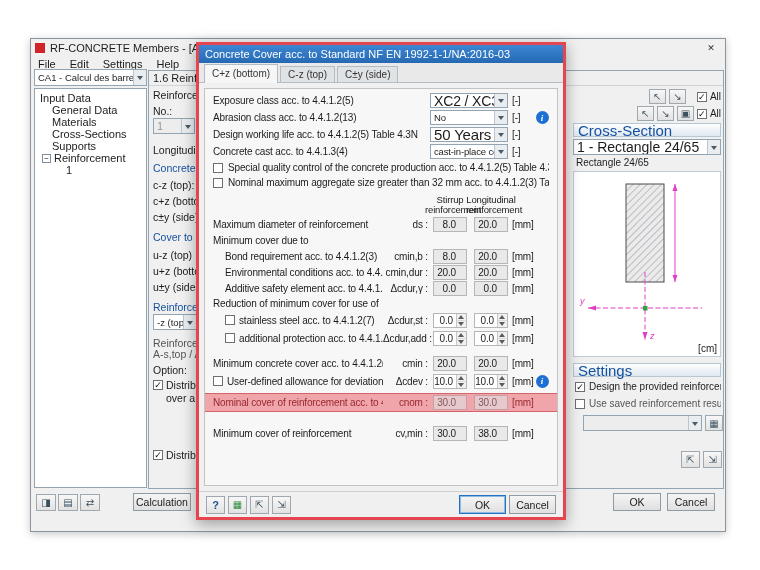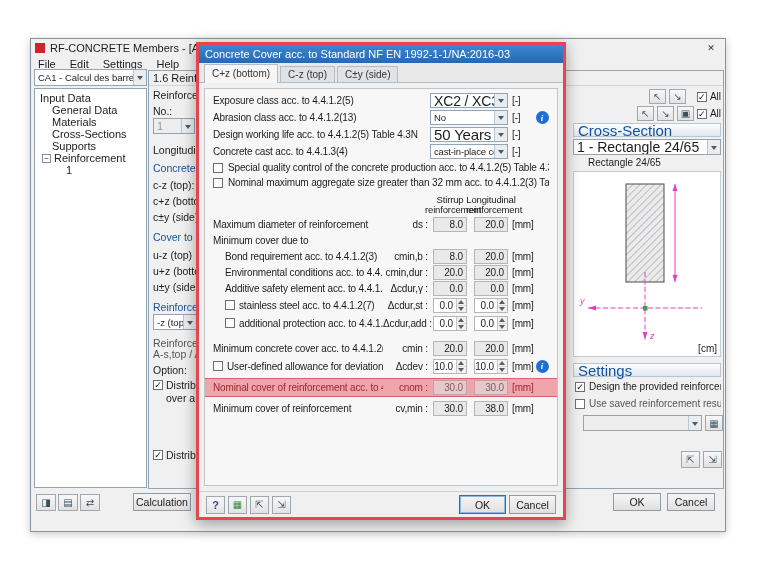--- a/index.html
+++ b/index.html
@@ -38,21 +38,21 @@
 .dlgtitle{height:18px;background:linear-gradient(#3e86d3,#2569b2);color:#fff;display:flex;align-items:center;padding:0 6px;white-space:nowrap;overflow:hidden}
 .tabs{height:20px;display:flex;align-items:flex-end;padding-left:5px;background:#e9e9e9;border-bottom:1px solid #b3bcc3}
 .tab{height:16px;line-height:15px;padding:0 7px;background:#e0e3e6;border:1px solid #b3bcc3;border-bottom:none;margin-right:2px;font-size:10px;color:#333}
 .tab.act{background:#f6f6f6;height:19px;line-height:18px;margin-bottom:-1px}
 .dbody{position:absolute;left:0;right:0;top:38px;bottom:0;background:#f0f0f0}
 .gbox{position:absolute;left:5px;right:5px;top:5px;bottom:31px;background:#f7f7f7;border:1px solid #c3c3c3;padding:3px 8px;font-size:10px;letter-spacing:-.15px;overflow:hidden}
 .sect{color:#14519e;height:15px;line-height:13px;border-bottom:1px solid #ddd;margin-bottom:3px;font-size:10.5px}
 .r{display:flex;align-items:center}
 .lbl{flex:1;white-space:nowrap;overflow:hidden}
 .sym{width:50px;flex:none;text-align:right;padding-right:5px;white-space:nowrap}
-.fldv{width:34px;flex:none;height:15px;border:1px solid #b6b6b6;background:#e9e9e9;display:flex;align-items:center;justify-content:flex-end;padding:0 3px}
+.fldv{width:34px;flex:none;height:15px;border:1px solid #b6b6b6;background:#e9e9e9;display:flex;align-items:center;justify-content:flex-end;padding:0 10px}
 .fldw{background:#fff;padding:0}
 .fldw .num{flex:1;text-align:right;padding-right:1px}
 .gap6{width:7px;flex:none}
 .unit{width:27px;flex:none;padding-left:4px}
 .ic{width:14px;flex:none;display:flex;justify-content:center}
 .hdr2{width:50px;flex:none;margin:0 -8px;text-align:center;font-size:9.5px;line-height:10px}
 .subh{height:15px;line-height:15px}
 .hl{background:#efa5aa;border-top:1px solid #d6626a;border-bottom:1px solid #d6626a;margin:3px -8px 0;padding:1px 8px;height:19px}
 .hl .lbl,.hl .sym,.hl .unit{color:#9b2731}
 .hl .fldv{background:#e6c9cc;border-color:#c99da2;color:#86595e}
@@ -170,21 +170,21 @@
         <span class="rp10">All</span>
       </div>
 
       <div class="abs panelhead" style="left:424px;top:52px;width:148px">
         <span>Cross-Section</span>
       </div>
       <div class="abs combo" style="left:424px;top:68px;width:148px;height:16px">
         <span class="cv" style="font-size:14px">1 - Rectangle 24/65</span>
         <span class="arw"></span>
       </div>
-      <div class="abs rp10" style="left:439px;top:86px">Rectangle 24/65</div>
+      <div class="abs rp10" style="left:427px;top:86px">Rectangle 24/65</div>
 
       <div class="abs" style="left:424px;top:100px;width:148px;height:186px;background:#fff;border:1px solid #c2ccd4">
         <svg width="146" height="184" viewBox="0 0 146 184">
           <defs>
             <pattern id="hat" patternUnits="userSpaceOnUse" width="5" height="5" patternTransform="rotate(45)">
               <rect width="5" height="5" fill="#ebebeb"></rect>
               <line x1="0" y1="0" x2="0" y2="5" stroke="#a0a5aa" stroke-width="1.3"></line>
             </pattern>
           </defs>
           <rect x="52" y="12" width="38" height="98" fill="url(#hat)" stroke="#4c4c4c"></rect>
@@ -343,20 +343,21 @@
         <div class="r" style="height:16px">
           <div class="lbl" style="padding-left:12px">Additive safety element acc. to 4.4.1.2(6)</div>
           <div class="sym">Δcdur,γ :</div>
           <div class="fldv">0.0</div>
           <div class="gap6"></div>
           <div class="fldv">0.0</div>
           <div class="unit">[mm]</div>
           <div class="ic"></div>
         </div>
 
+        <div class="subh">Reduction of minimum cover for use of</div>
 
         <div class="r" style="height:18px">
           <div class="lbl r" style="gap:4px;padding-left:12px">
             <span class="cb"></span>
             <span>stainless steel acc. to 4.4.1.2(7)</span>
           </div>
           <div class="sym">Δcdur,st :</div>
           <div class="fldv fldw">
             <span class="num">0.0</span>
             <span class="spin">
@@ -441,21 +442,21 @@
         <div class="r hl">
           <div class="lbl">Nominal cover of reinforcement acc. to 4.4.1.1</div>
           <div class="sym">cnom :</div>
           <div class="fldv">30.0</div>
           <div class="gap6"></div>
           <div class="fldv">30.0</div>
           <div class="unit">[mm]</div>
           <div class="ic"></div>
         </div>
 
-        <div class="r" style="height:18px;margin-top:2px">
+        <div class="r" style="height:18px;margin-top:12px">
           <div class="lbl">Minimum cover of reinforcement</div>
           <div class="sym">cv,min :</div>
           <div class="fldv">30.0</div>
           <div class="gap6"></div>
           <div class="fldv">38.0</div>
           <div class="unit">[mm]</div>
           <div class="ic"></div>
         </div>
       </div>
 

